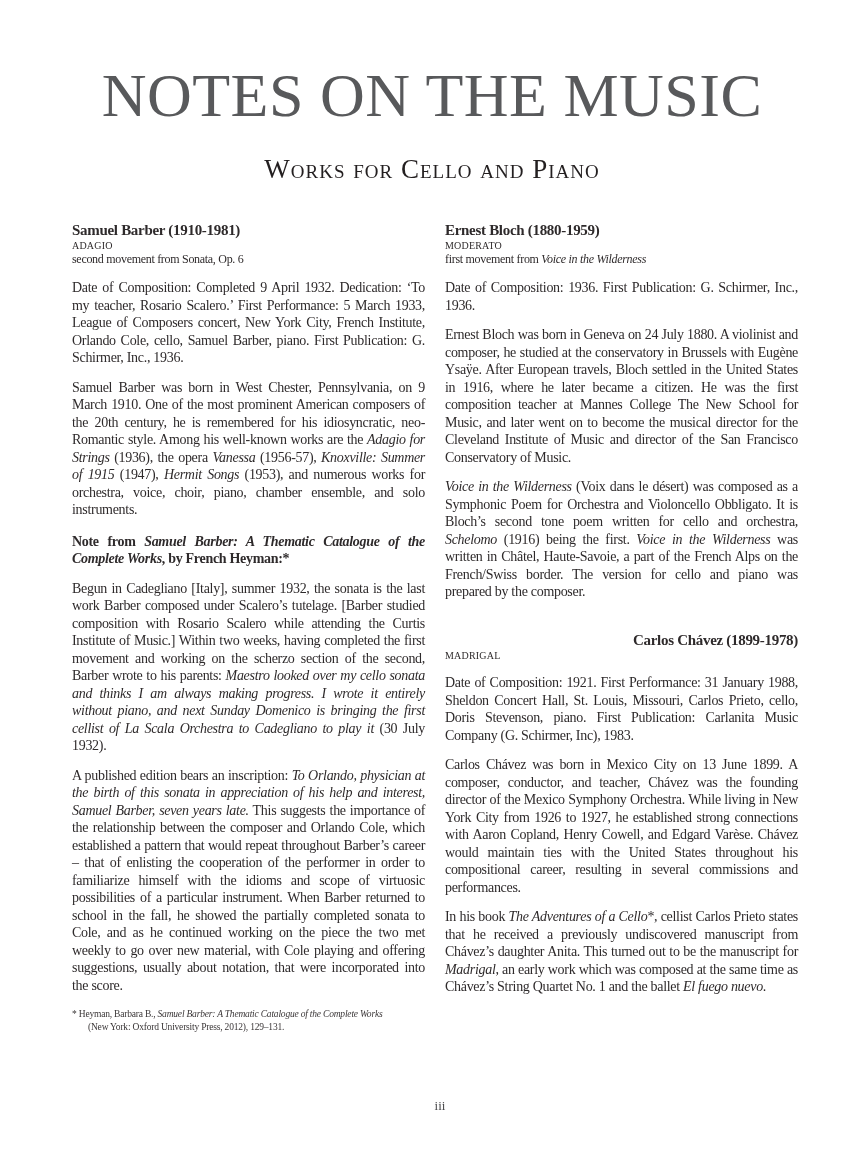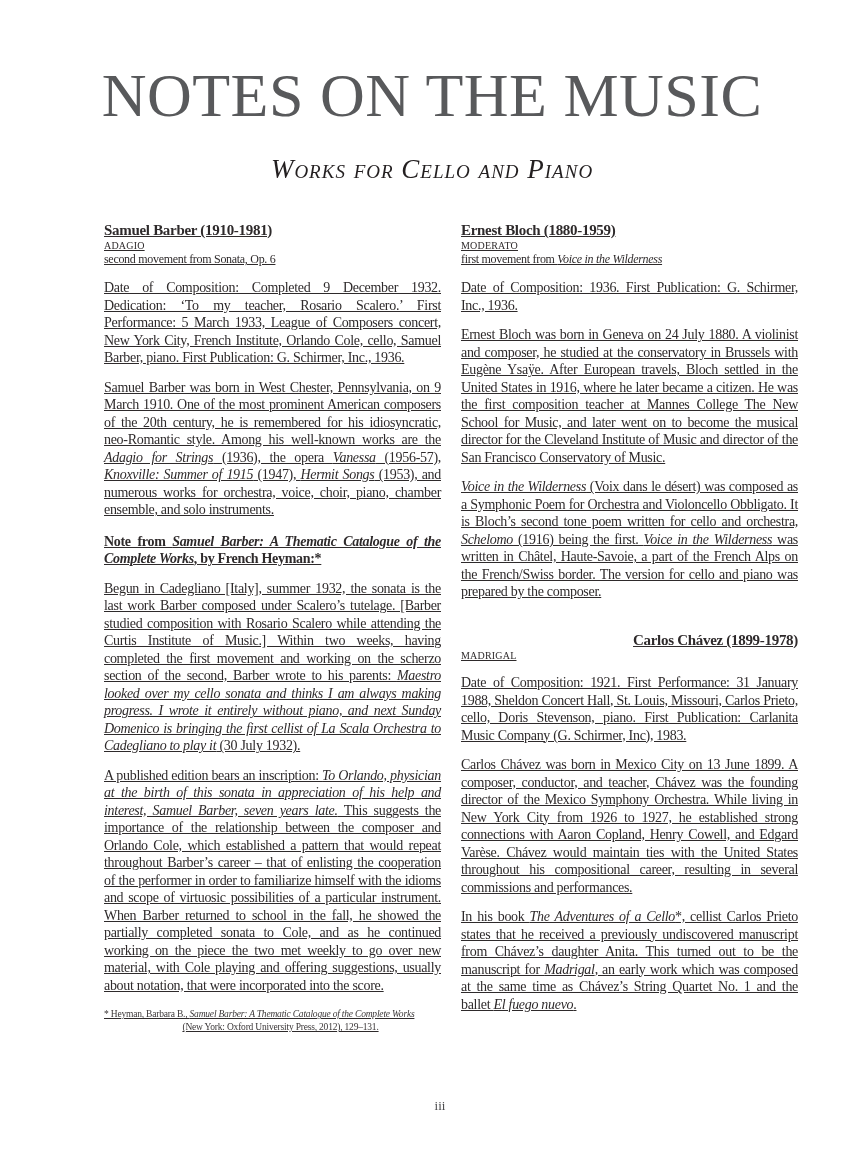--- a/index.html
+++ b/index.html
@@ -27,27 +27,25 @@
   }
   .subtitle {
     margin: 30px 0 0 0;
     text-align: center;
     font-size: 27px;
     font-weight: normal;
     font-variant: small-caps;
     letter-spacing: 1px;
     color: #231f20;
     line-height: 1.0;
-    font-style: italic;
   }
   .columns {
     display: flex;
     gap: 20px;
-    margin: 38px 66px 0 104px;
-    text-decoration: underline;
+    margin: 38px 66px 0 72px;
   }
   .col {
     flex: 1 1 0;
     min-width: 0;
     font-size: 14px;
     line-height: 1.25;
     letter-spacing: -0.3px;
   }
   .composer {
     font-weight: bold;
@@ -75,21 +73,20 @@
   }
   .footnote {
     margin-top: 14px;
     font-size: 9.5px;
     line-height: 1.35;
     letter-spacing: -0.2px;
     color: #3a3637;
   }
   .fn-indent {
     padding-left: 16px;
-    text-align: center;
   }
   .page-number {
     position: absolute;
     left: 16px;
     right: 0;
     top: 1098px;
     text-align: center;
     font-size: 13px;
     color: #4a4a4c;
   }
@@ -102,21 +99,21 @@
   <h1 class="title">NOTES ON THE MUSIC</h1>
   <h2 class="subtitle">Works for Cello and Piano</h2>
 
   <div class="columns">
 
     <div class="col">
       <div class="composer">Samuel Barber (1910-1981)</div>
       <div class="work">ADAGIO</div>
       <div class="movement">second movement from Sonata, Op. 6</div>
 
-      <p class="body">Date of Composition: Completed 9 December 1932. Dedication: ‘To my teacher, Rosario Scalero.’ First Performance: 5 March 1933, League of Composers concert, New York City, French Institute, Orlando Cole, cello, Samuel Barber, piano. First Publication: G. Schirmer, Inc., 1936.</p>
+      <p class="body">Date of Composition: Completed 9 April 1932. Dedication: ‘To my teacher, Rosario Scalero.’ First Performance: 5 March 1933, League of Composers concert, New York City, French Institute, Orlando Cole, cello, Samuel Barber, piano. First Publication: G. Schirmer, Inc., 1936.</p>
       <p class="body"><span>Samuel Barber was born in West Chester, Pennsylvania, on 9 March 1910. One of the most prominent American composers of the 20th century, he is remembered for his idiosyncratic, neo-Romantic style. Among his well-known works are the </span><span style="font-style: italic;">Adagio for Strings</span><span> (1936), the opera </span><span style="font-style: italic;">Vanessa</span><span> (1956-57), </span><span style="font-style: italic;">Knoxville: Summer of 1915</span><span> (1947), </span><span style="font-style: italic;">Hermit Songs</span><span> (1953), and numerous works for orchestra, voice, choir, piano, chamber ensemble, and solo instruments.</span></p>
       <p class="note-heading"><span>Note from </span><span style="font-style: italic;">Samuel Barber: A Thematic Catalogue of the Complete Works</span><span>, by French Heyman:*</span></p>
       <p class="body"><span>Begun in Cadegliano [Italy], summer 1932, the sonata is the last work Barber composed under Scalero’s tutelage. [Barber studied composition with Rosario Scalero while attending the Curtis Institute of Music.] Within two weeks, having completed the first movement and working on the scherzo section of the second, Barber wrote to his parents: </span><span style="font-style: italic;">Maestro looked over my cello sonata and thinks I am always making progress. I wrote it entirely without piano, and next Sunday Domenico is bringing the first cellist of La Scala Orchestra to Cadegliano to play it</span><span> (30 July 1932).</span></p>
       <p class="body"><span>A published edition bears an inscription: </span><span style="font-style: italic;">To Orlando, physician at the birth of this sonata in appreciation of his help and interest, Samuel Barber, seven years late.</span><span> This suggests the importance of the relationship between the composer and Orlando Cole, which established a pattern that would repeat throughout Barber’s career – that of enlisting the cooperation of the performer in order to familiarize himself with the idioms and scope of virtuosic possibilities of a particular instrument. When Barber returned to school in the fall, he showed the partially completed sonata to Cole, and as he continued working on the piece the two met weekly to go over new material, with Cole playing and offering suggestions, usually about notation, that were incorporated into the score.</span></p>
 
       <div class="footnote">
         <div><span>* Heyman, Barbara B., </span><span style="font-style: italic;">Samuel Barber: A Thematic Catalogue of the Complete Works</span></div>
         <div class="fn-indent">(New York: Oxford University Press, 2012), 129–131.</div>
       </div>
     </div>

